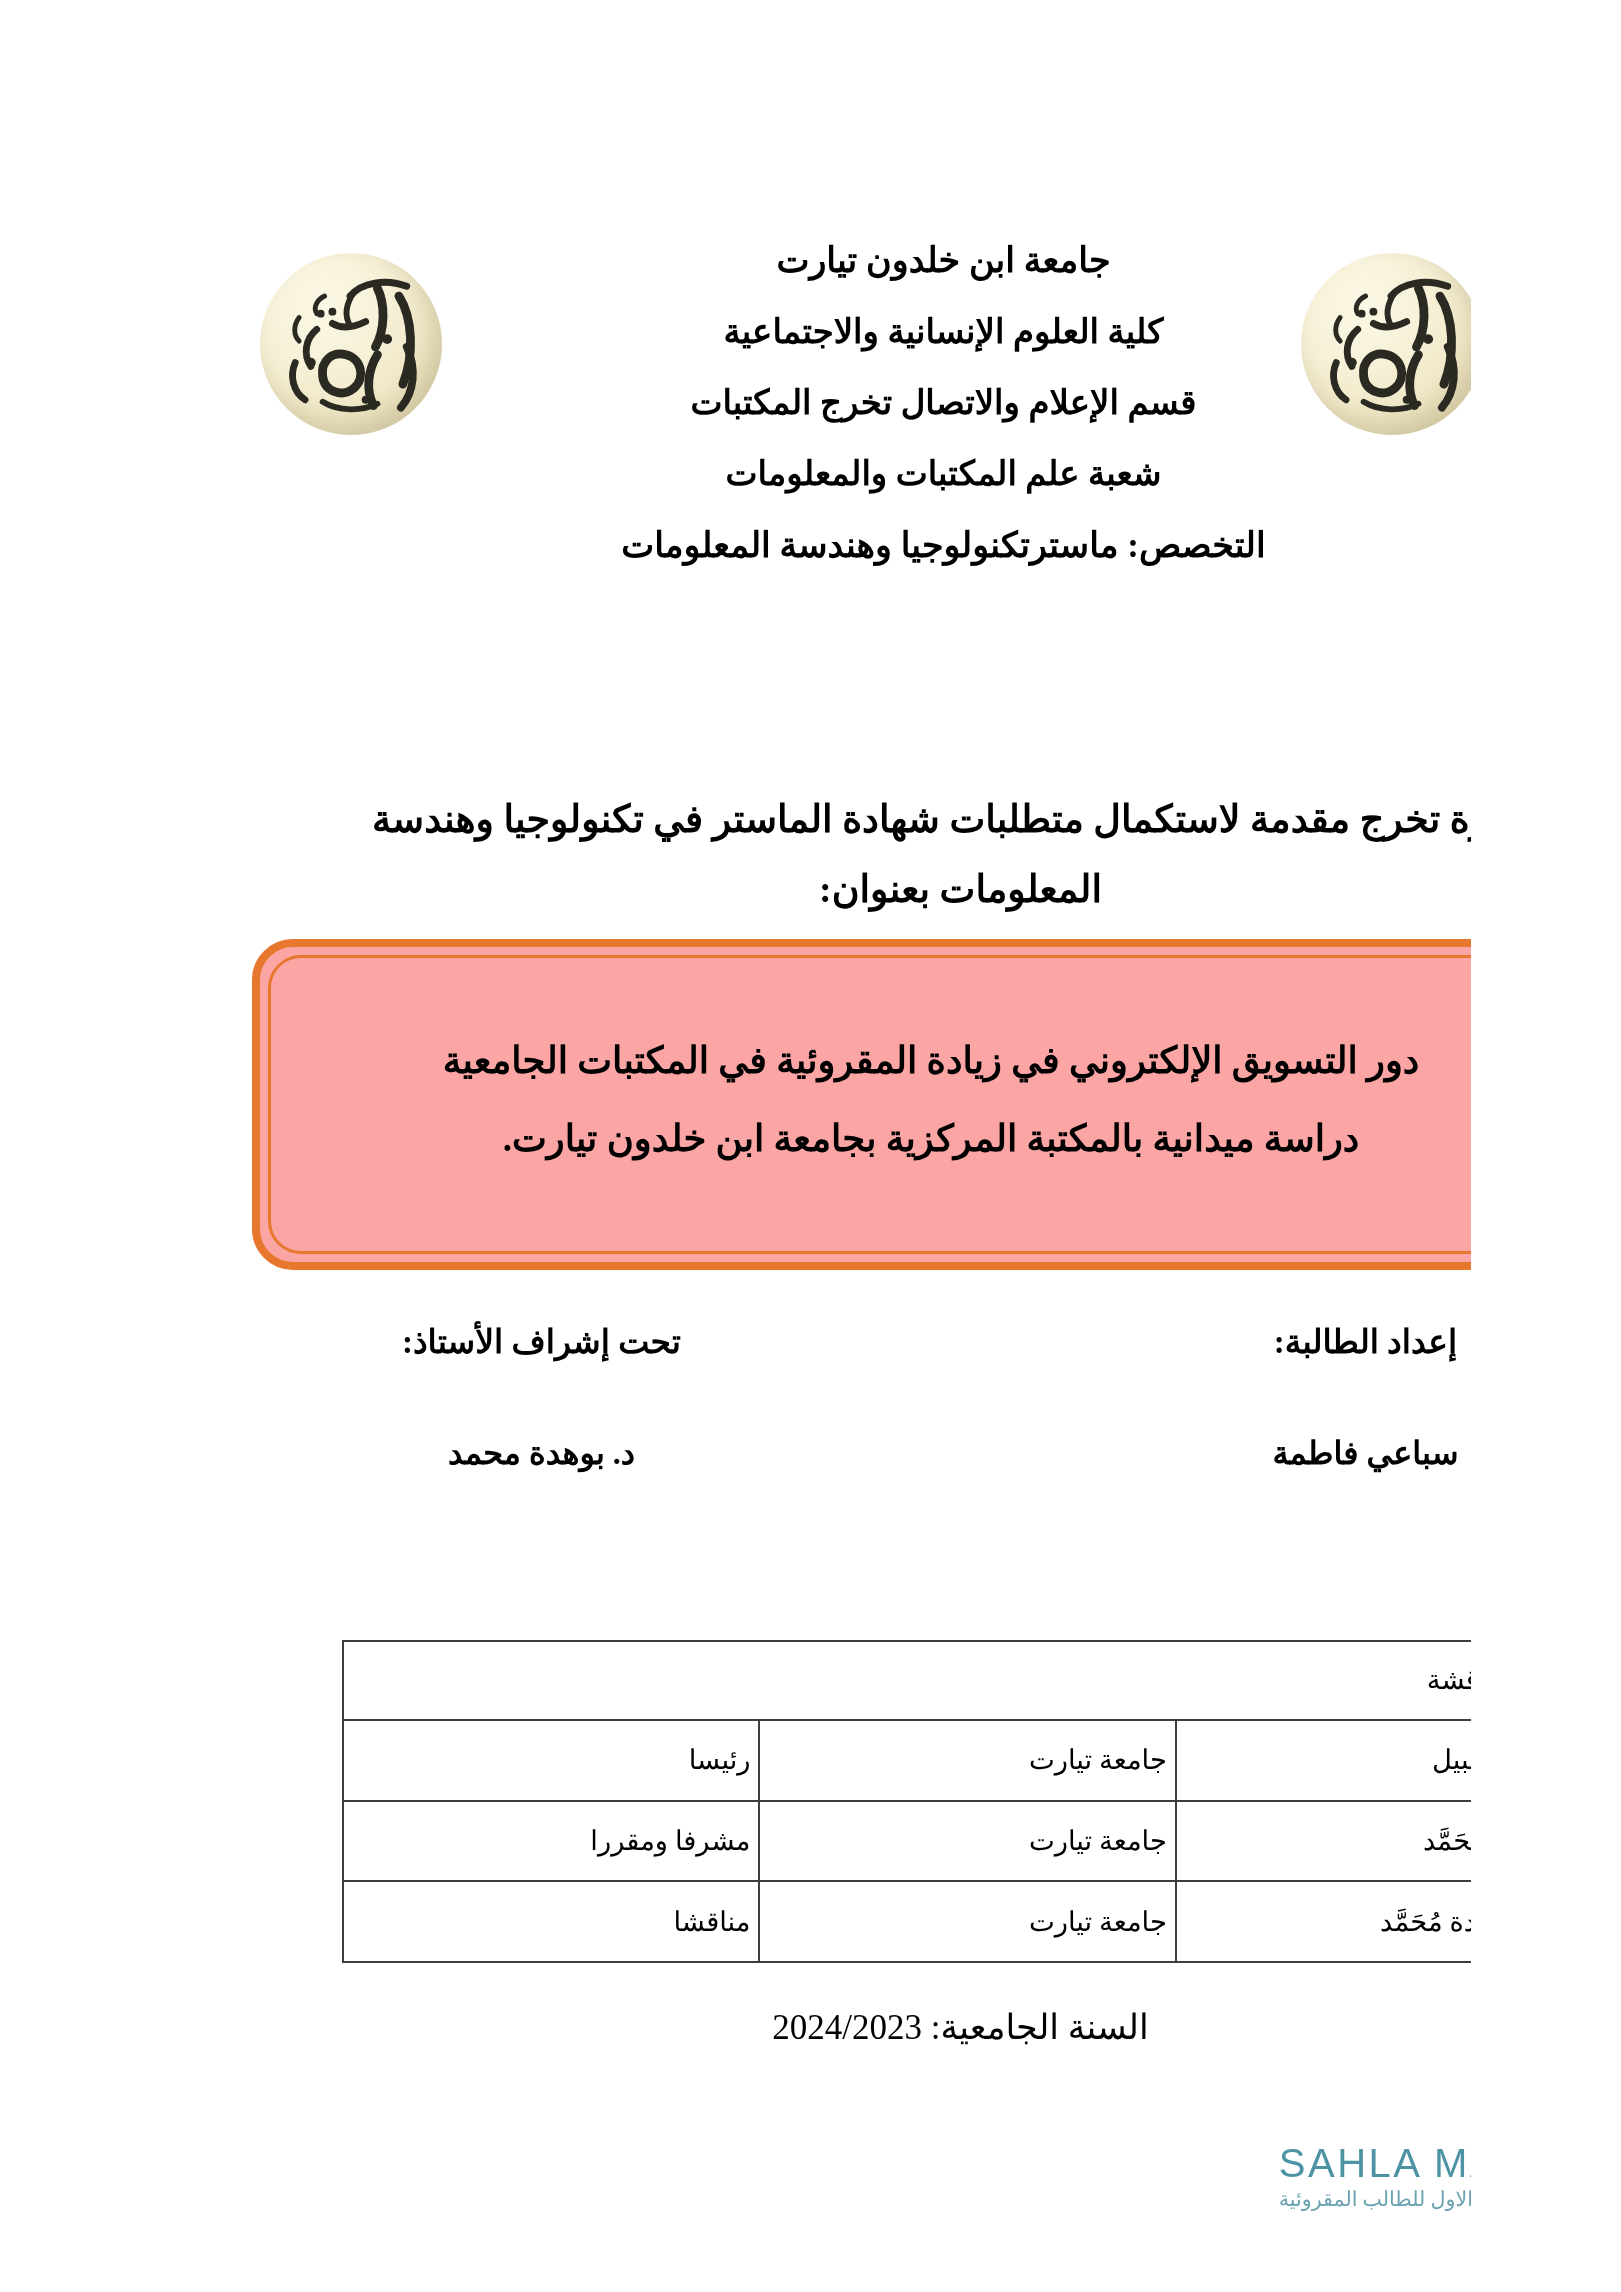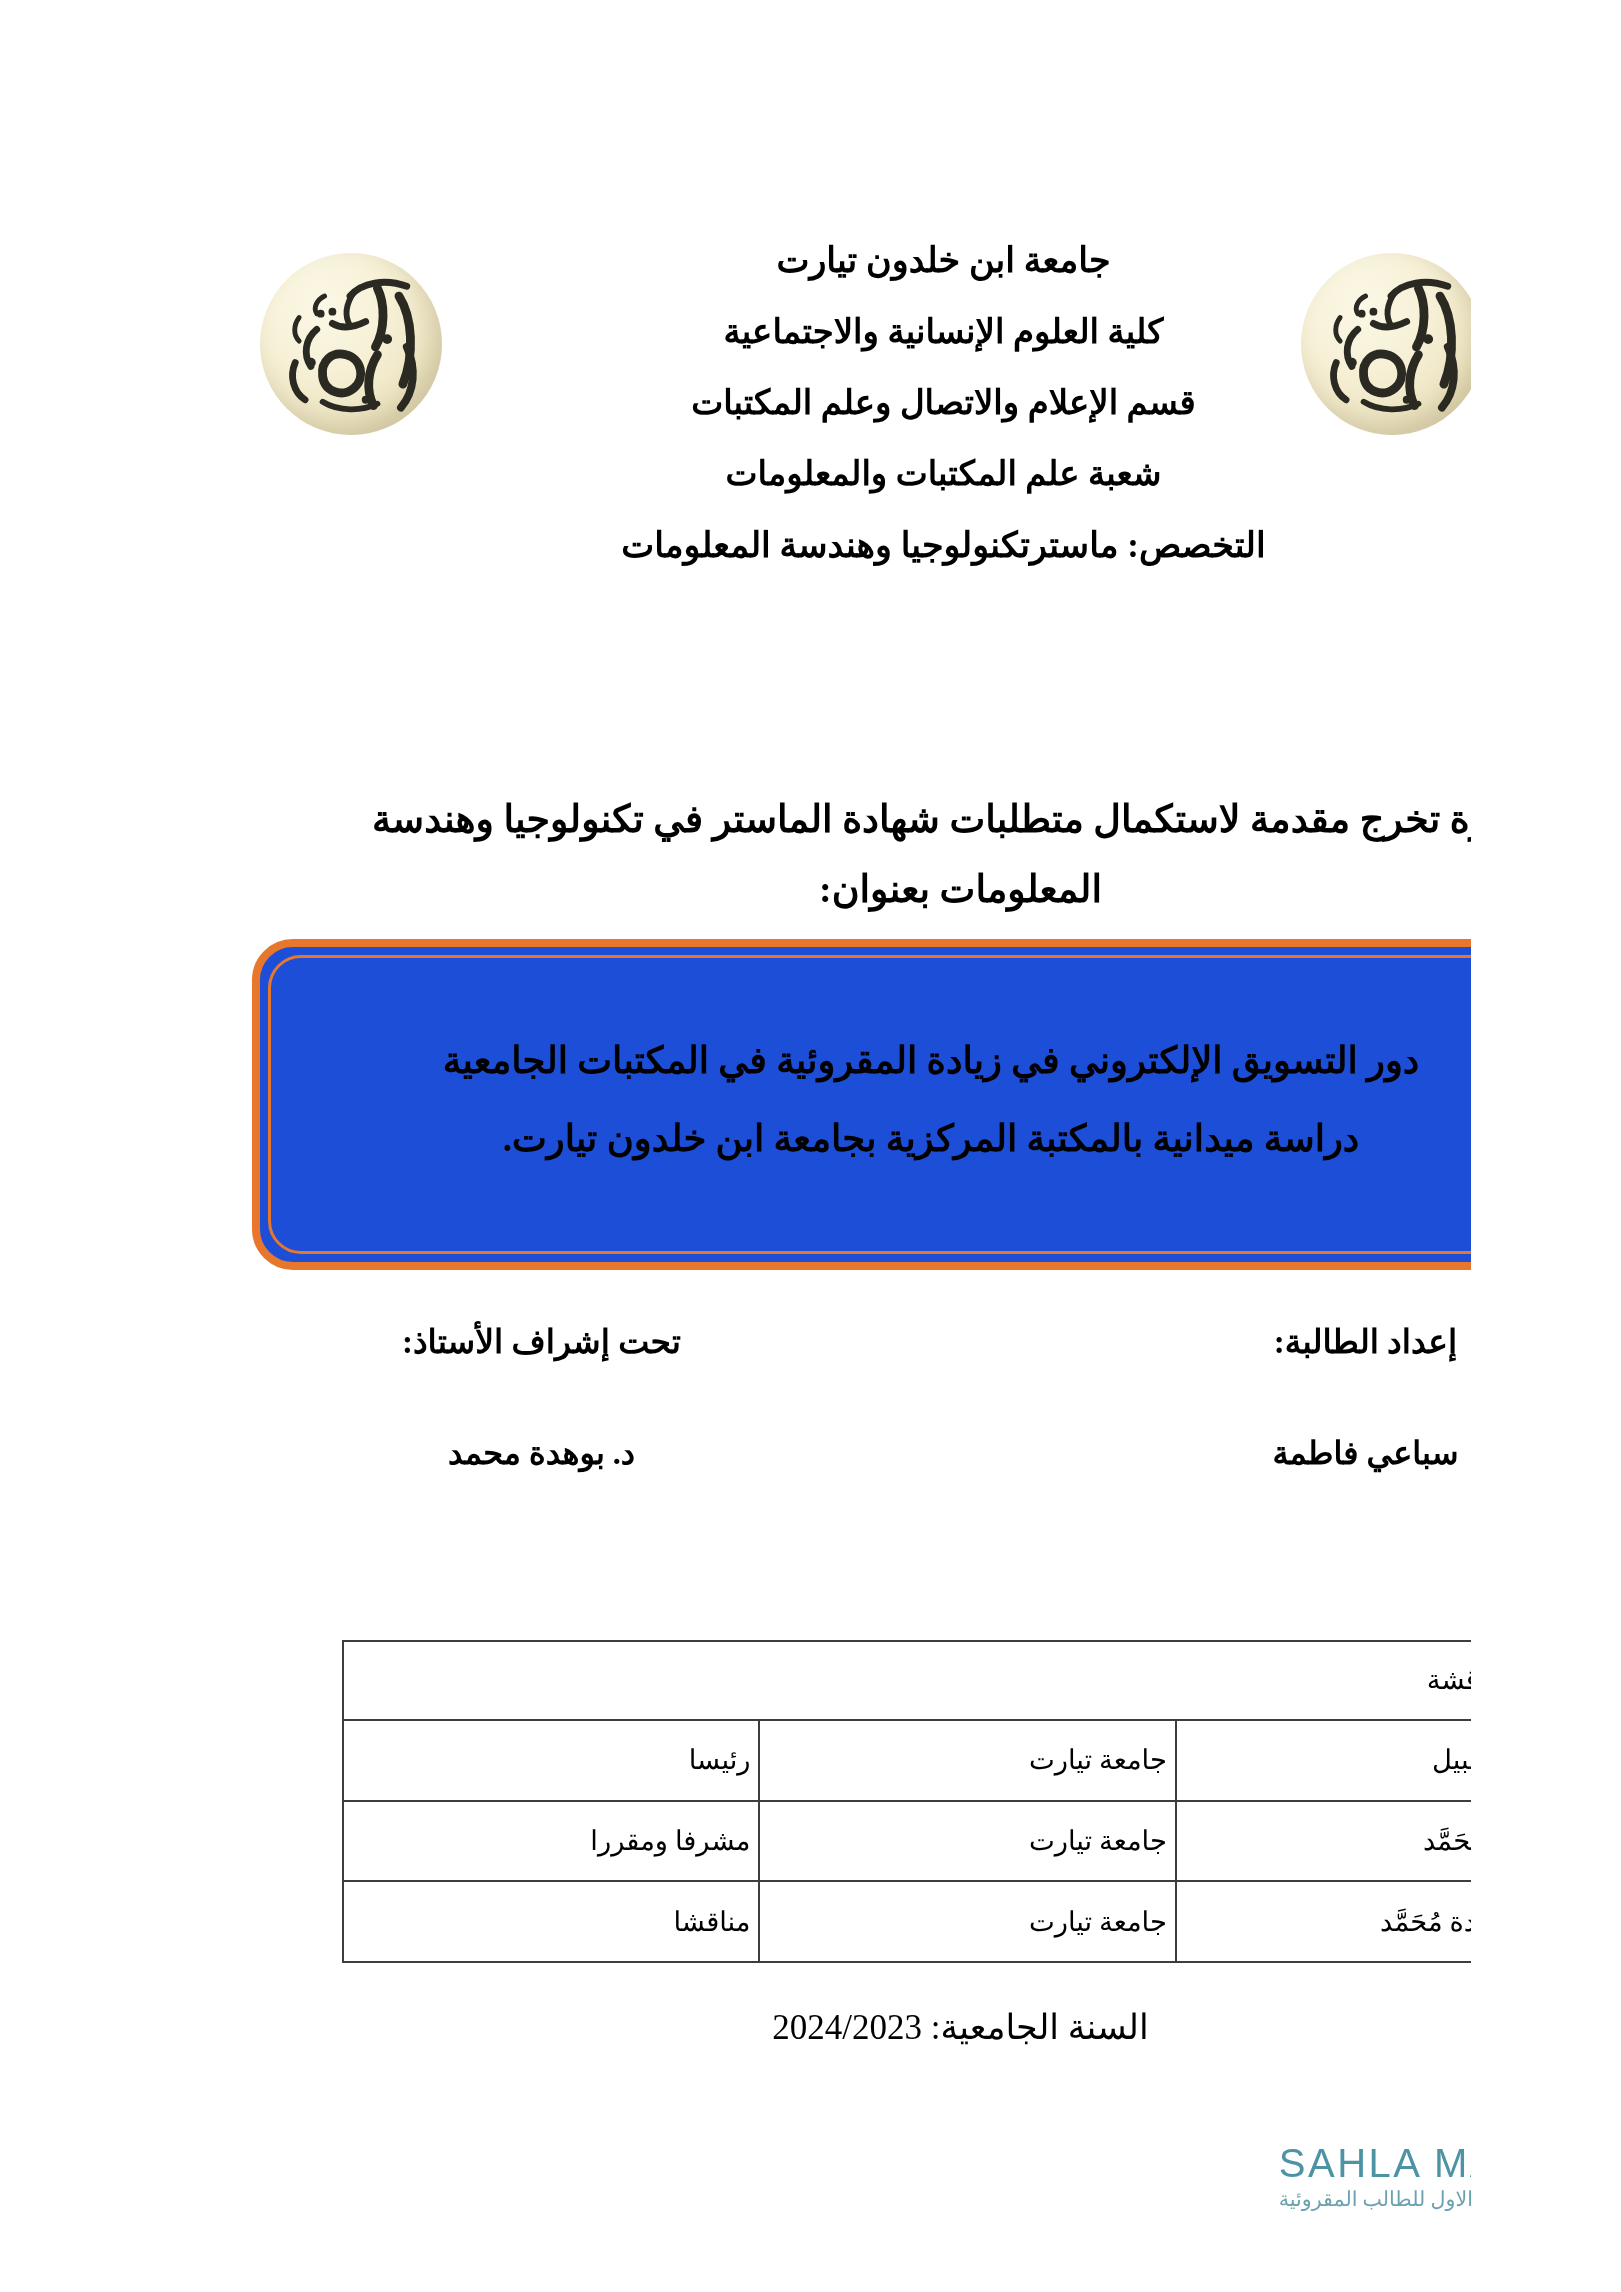--- a/index.html
+++ b/index.html
@@ -72,21 +72,21 @@
   
   .title-box {
     position: absolute;
     left: 102px;
     top: 939px;
     width: 1358px;
     height: 331px;
     box-sizing: border-box;
     border: 8.8px solid #E8772E;
     border-radius: 41px;
-    background: #1d4ed8;
+    background: #fca5a5;
     display: flex;
     align-items: center;
     justify-content: center;
   }
   .title-box-inner {
     position: absolute;
     left: 7.8px;
     right: 7.8px;
     top: 7.8px;
     bottom: 7.8px;
@@ -265,21 +265,21 @@
         <circle cx="52" cy="112" r="5"></circle>
         <circle cx="130" cy="88" r="5"></circle>
         <circle cx="108" cy="150" r="4"></circle>
       </g>
     </svg>
   </div>
 
   <div class="header-block">
     <div class="header-line l1">جامعة ابن خلدون تيارت</div>
     <div class="header-line l2">كلية العلوم الإنسانية والاجتماعية</div>
-    <div class="header-line l3">قسم الإعلام والاتصال وعلم المكتبات</div>
+    <div class="header-line l3">قسم الإعلام والاتصال تخرج المكتبات</div>
     <div class="header-line l4">شعبة علم المكتبات والمعلومات</div>
     <div class="header-line l5">التخصص: ماسترتكنولوجيا وهندسة المعلومات</div>
   </div>
 
   <div class="submission">مذكرة تخرج مقدمة لاستكمال متطلبات شهادة الماستر  في تكنولوجيا وهندسة المعلومات بعنوان:</div>
 
   <div class="title-box">
     <div class="title-box-inner"></div>
     <div class="title-text">
       <div>دور التسويق الإلكتروني في زيادة المقروئية في المكتبات الجامعية</div>

